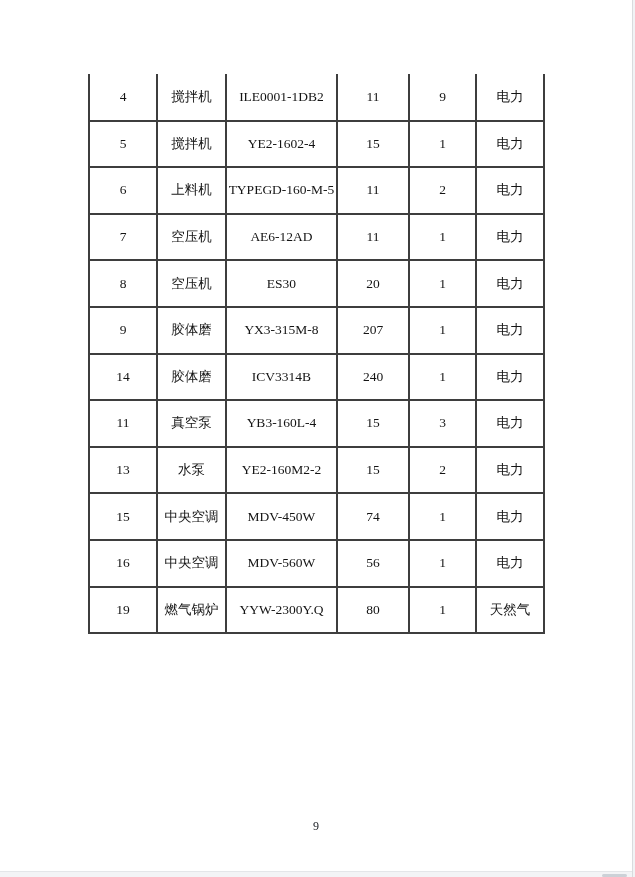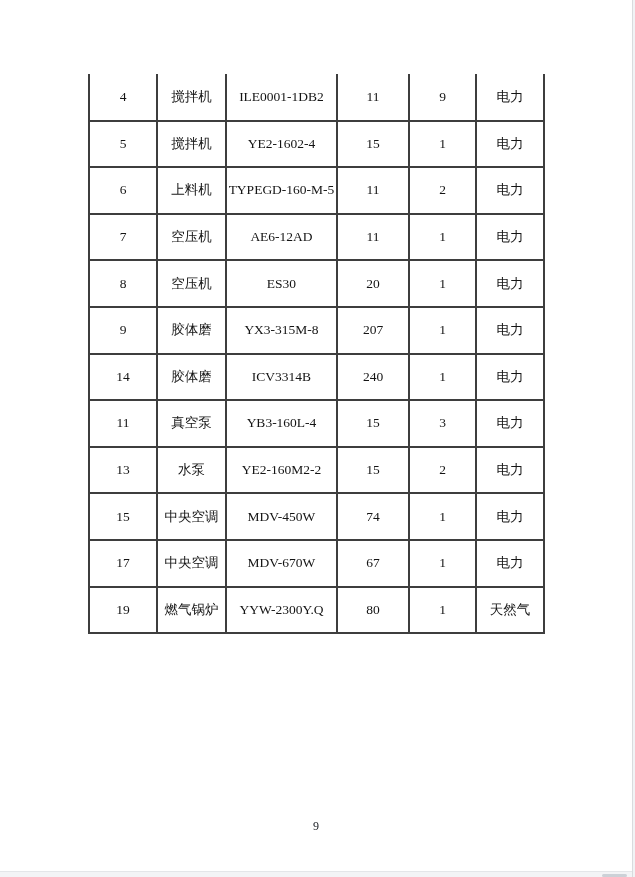--- a/index.html
+++ b/index.html
@@ -173,24 +173,24 @@
         </tr>
         <tr>
           <td>15</td>
           <td>中央空调</td>
           <td>MDV-450W</td>
           <td>74</td>
           <td>1</td>
           <td>电力</td>
         </tr>
         <tr>
-          <td>17</td>
+          <td>16</td>
           <td>中央空调</td>
-          <td>MDV-670W</td>
-          <td>67</td>
+          <td>MDV-560W</td>
+          <td>56</td>
           <td>1</td>
           <td>电力</td>
         </tr>
         <tr>
           <td>19</td>
           <td>燃气锅炉</td>
           <td>YYW-2300Y.Q</td>
           <td>80</td>
           <td>1</td>
           <td>天然气</td>

